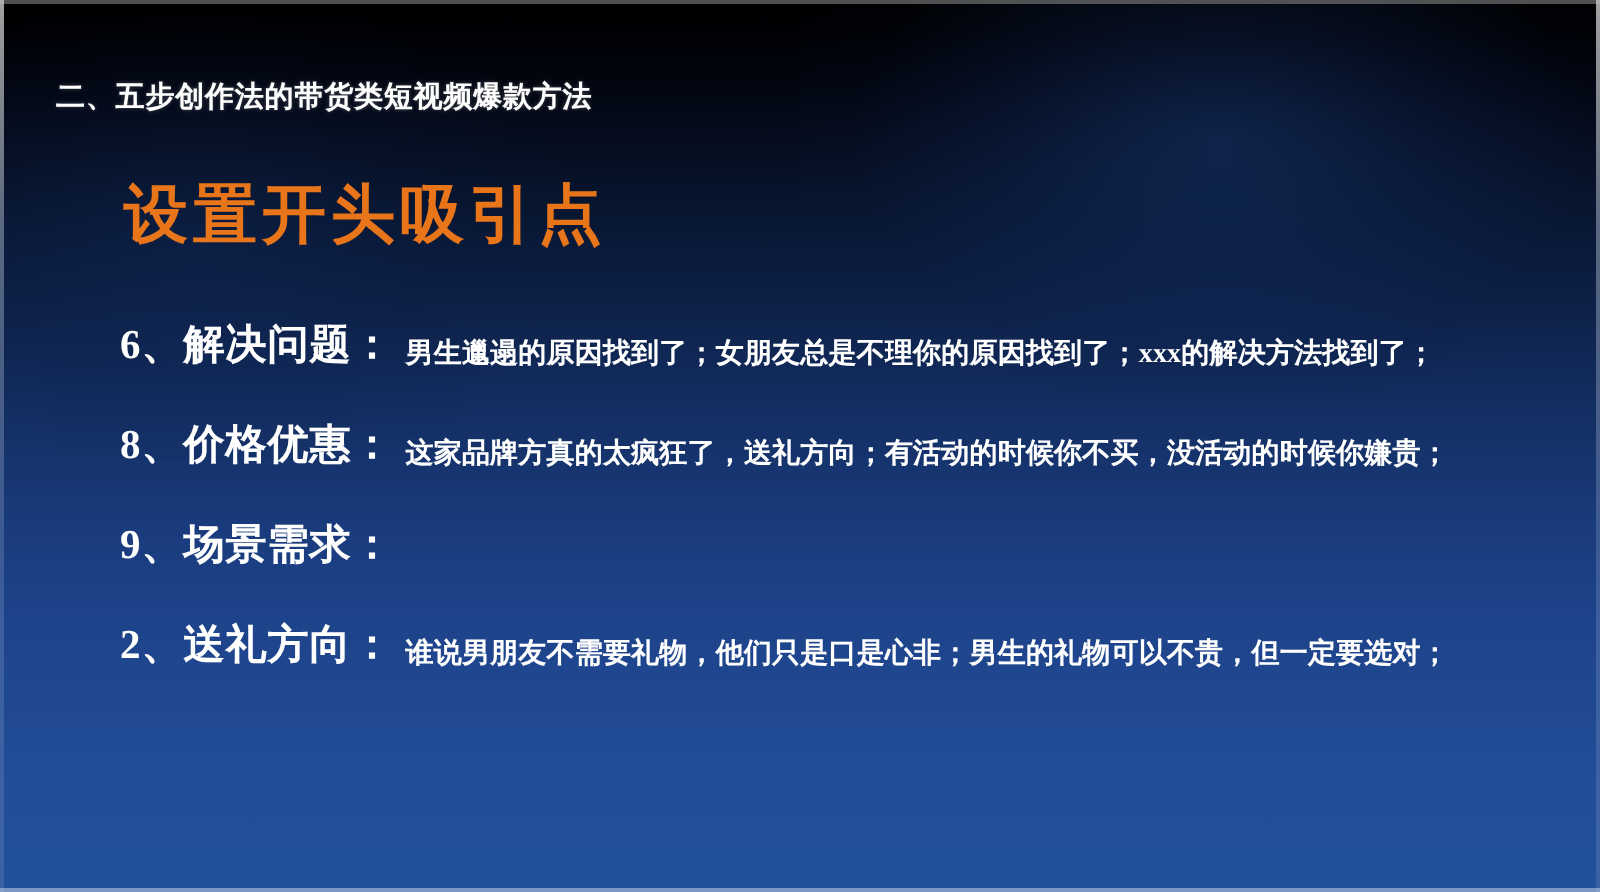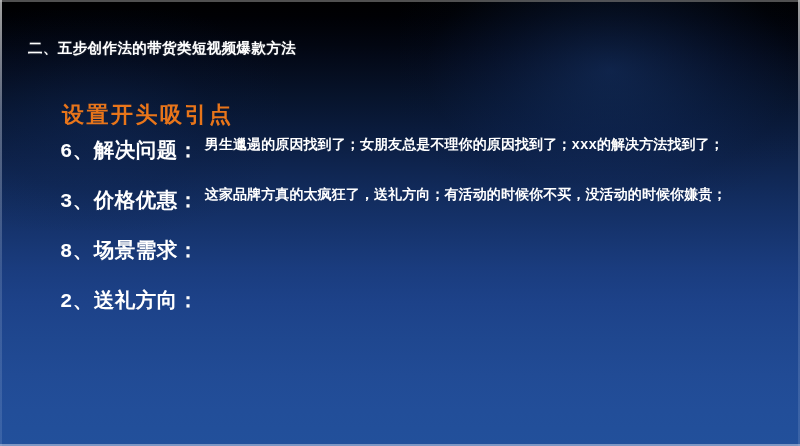--- a/index.html
+++ b/index.html
@@ -5,21 +5,21 @@
   html, body {
     margin: 0;
     padding: 0;
     background: #000;
   }
   #slide {
     position: relative;
     width: 800px;
     height: 446px;
     overflow: hidden;
-    font-family: Liberation Mono, monospace;
+    font-family: Liberation Serif, serif;
     background: linear-gradient(to bottom,
         #000000 0%,
         #000105 4%,
         #020611 10%,
         #050d1f 16%,
         #07142c 22%,
         #0a1b3c 29%,
         #0e234c 36%,
         #122c5e 44%,
         #16346e 52%,
@@ -91,37 +91,37 @@
     font-weight: bold;
     color: #ffffff;
     letter-spacing: 0.4px;
     white-space: nowrap;
     text-shadow: 0 0 2px rgba(255,255,255,0.25);
   }
 
   .orange-heading {
     position: absolute;
     left: 62px;
-    top: 100px;
-    font-size: 22px;
+    top: 86px;
+    font-size: 32px;
     font-weight: bold;
     color: #e8751a;
     letter-spacing: 2.5px;
     white-space: nowrap;
   }
 
   .bullets {
     position: absolute;
     left: 0;
     top: 136px;
     width: 800px;
   }
   .bullet-row {
     display: flex;
-    align-items: flex-start;
+    align-items: flex-end;
     height: 50px;
     padding-left: 60px;
     box-sizing: border-box;
     white-space: nowrap;
   }
   .bullet-label {
     font-size: 20.5px;
     font-weight: bold;
     color: #ffffff;
     letter-spacing: 0.5px;
@@ -154,30 +154,31 @@
   <div class="orange-heading">设置开头吸引点</div>
 
   <div class="bullets">
 
     <div class="bullet-row">
       <span class="bullet-label">6、解决问题：</span>
       <span class="bullet-desc">男生邋遢的原因找到了；女朋友总是不理你的原因找到了；xxx的解决方法找到了；</span>
     </div>
 
     <div class="bullet-row">
-      <span class="bullet-label">3、价格优惠：</span>
+      <span class="bullet-label">8、价格优惠：</span>
       <span class="bullet-desc">这家品牌方真的太疯狂了，送礼方向；有活动的时候你不买，没活动的时候你嫌贵；</span>
     </div>
 
     <div class="bullet-row">
-      <span class="bullet-label">8、场景需求：</span>
+      <span class="bullet-label">9、场景需求：</span>
     </div>
 
     <div class="bullet-row">
       <span class="bullet-label">2、送礼方向：</span>
+      <span class="bullet-desc">谁说男朋友不需要礼物，他们只是口是心非；男生的礼物可以不贵，但一定要选对；</span>
     </div>
 
     <div class="bullet-row">
     </div>
 
   </div>
 
 </div>
 
 </body></html>

